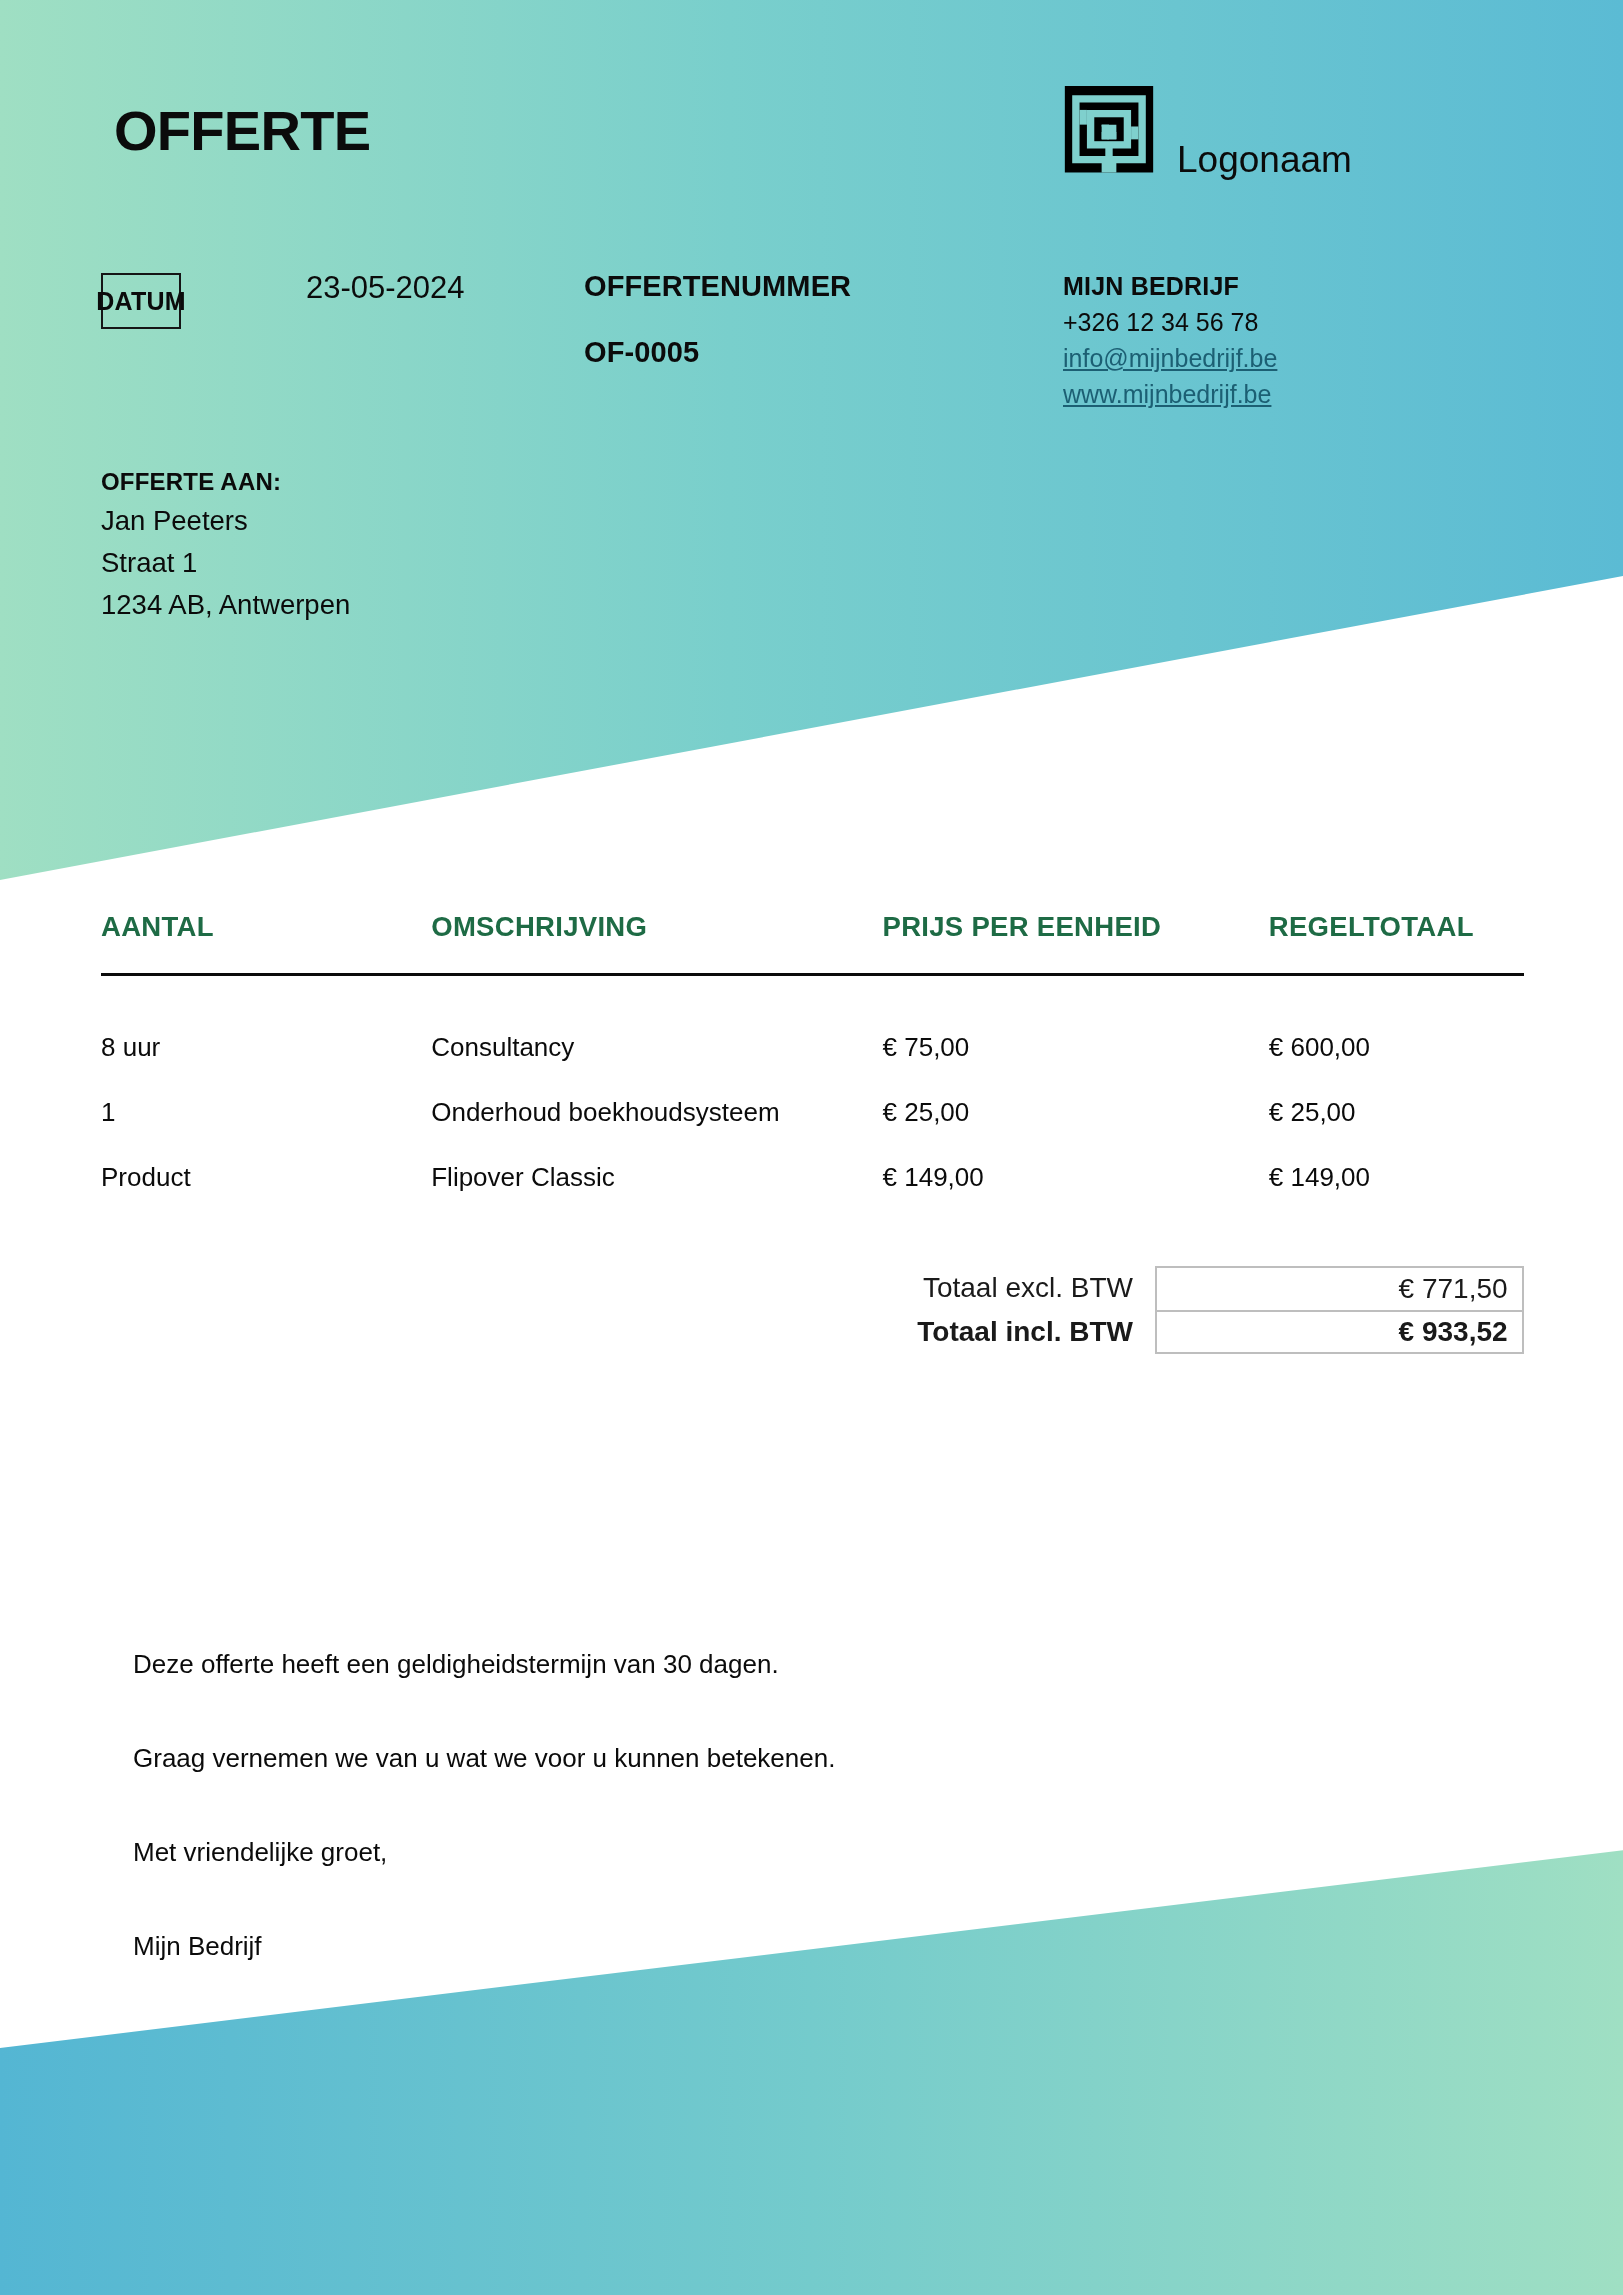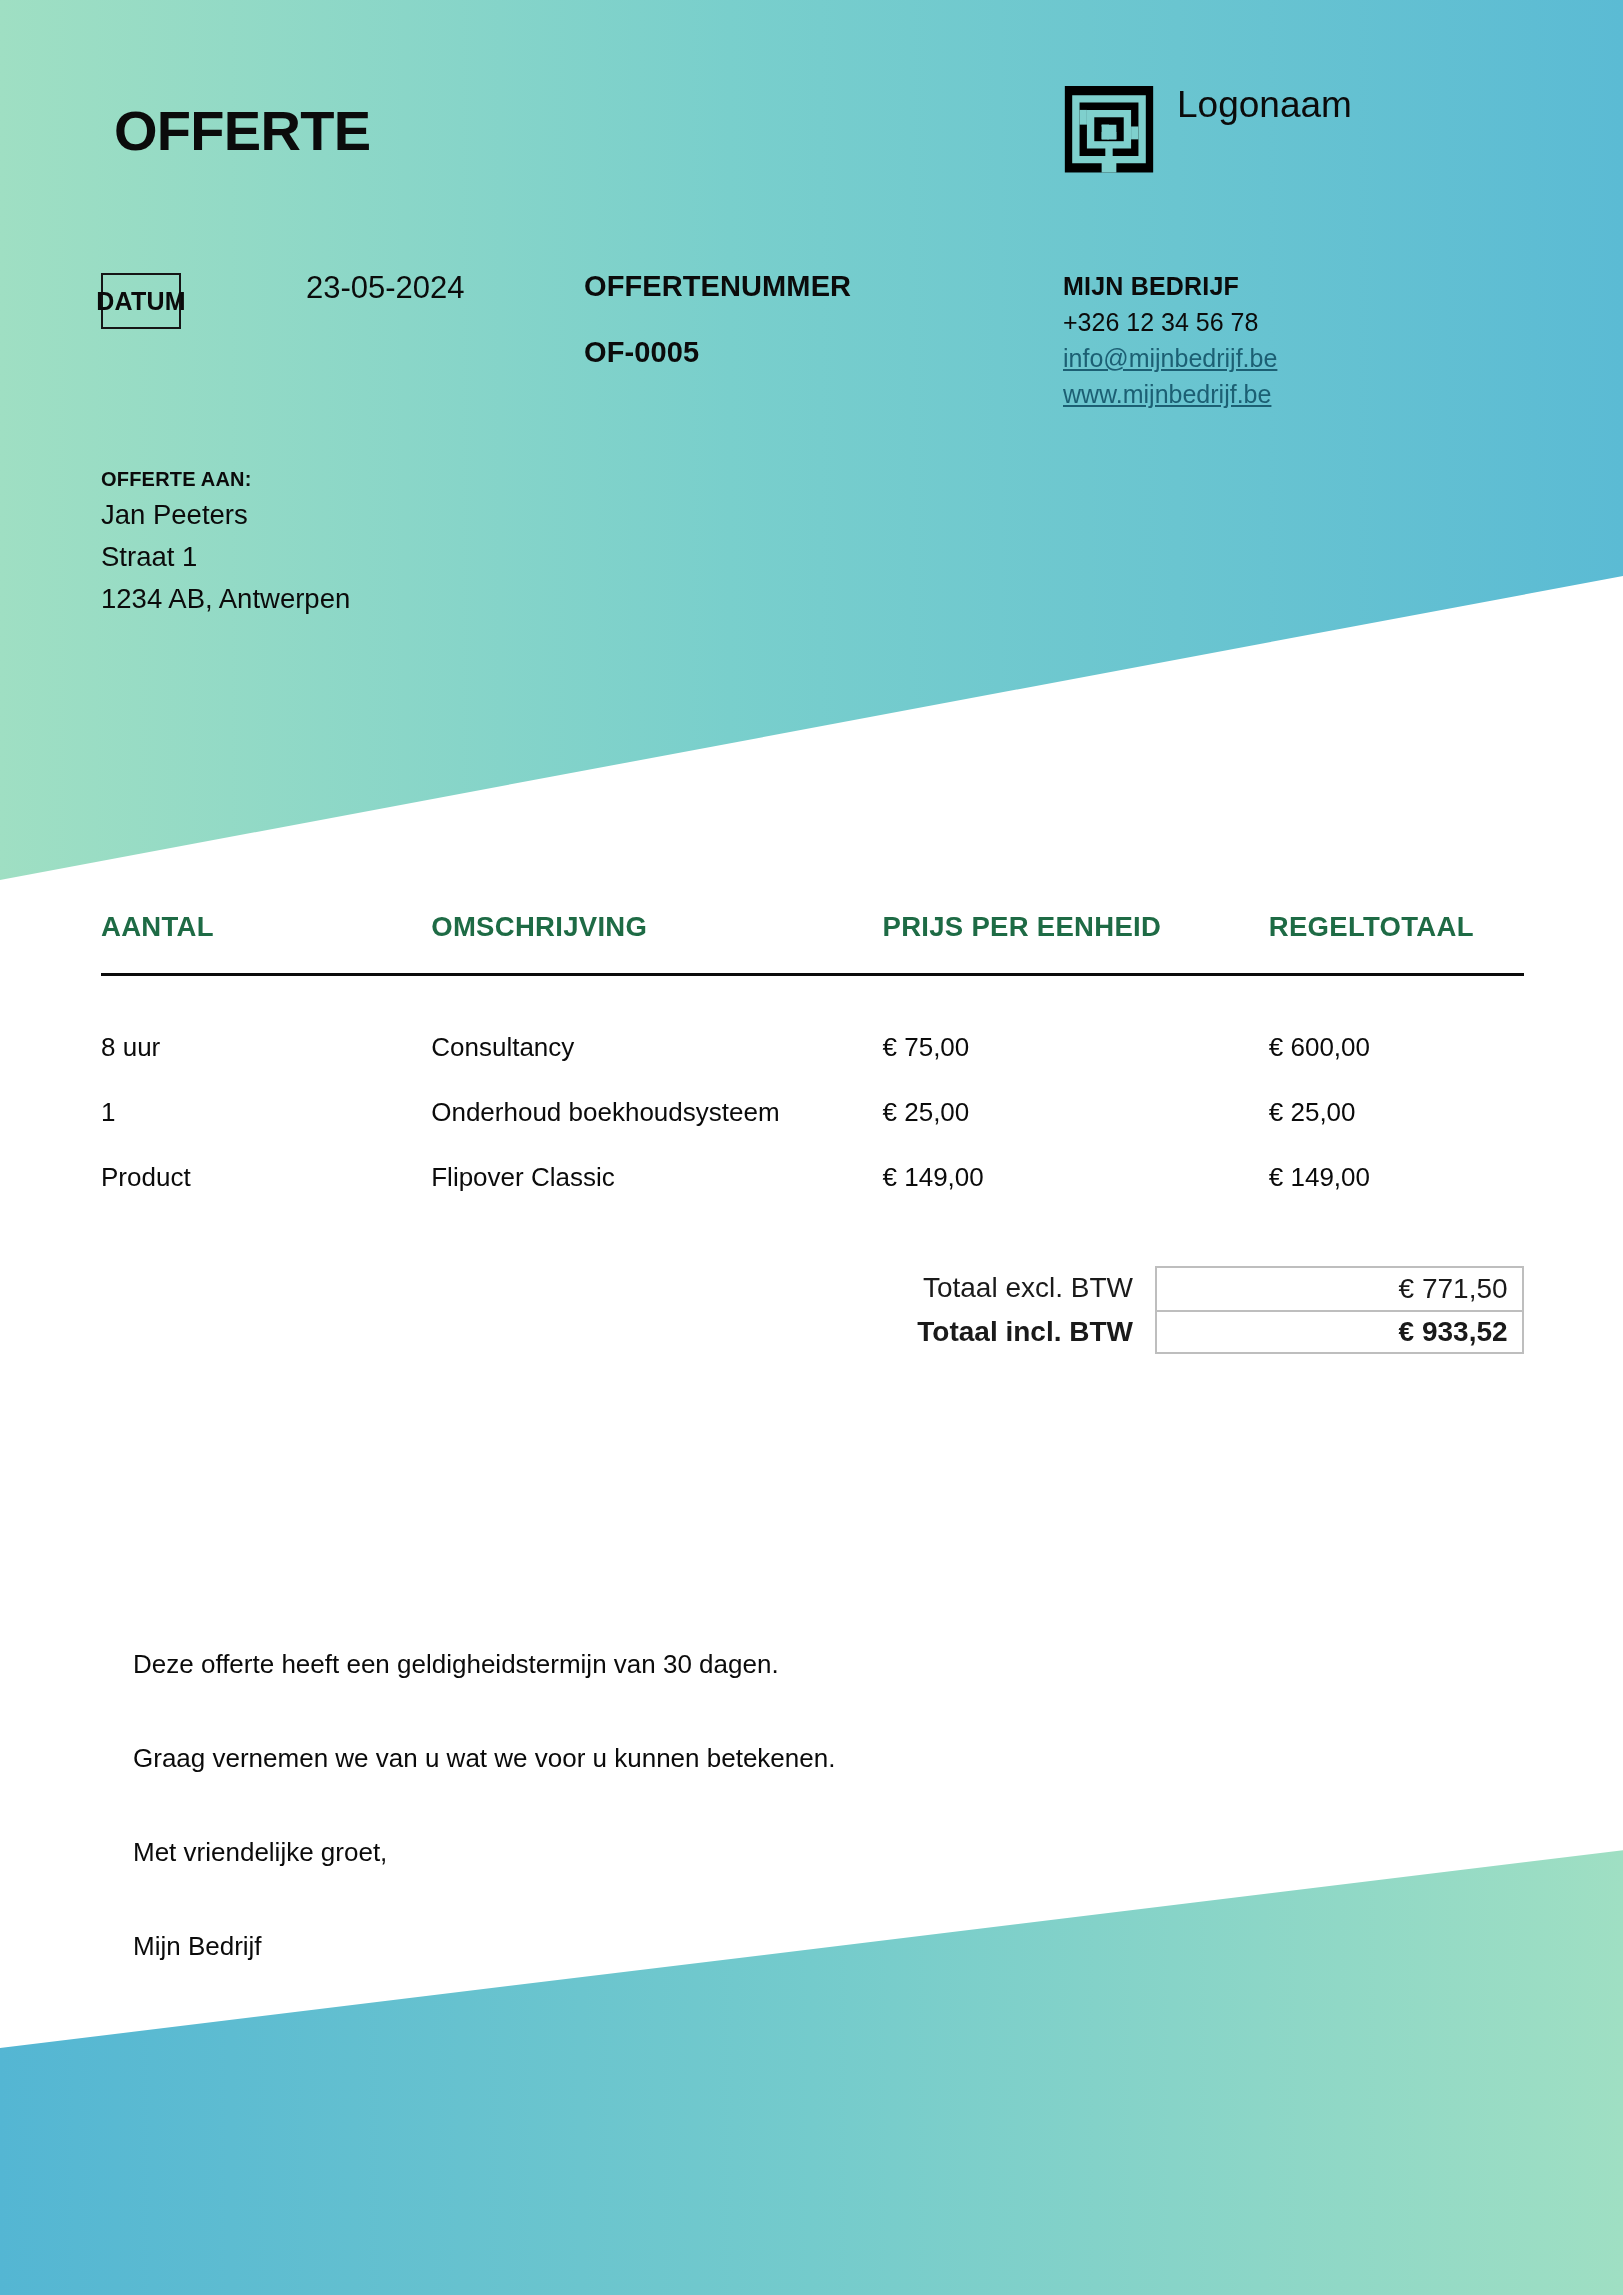--- a/index.html
+++ b/index.html
@@ -51,21 +51,21 @@
     letter-spacing: -0.7px;
     color: #0b0b0b;
     line-height: 1;
   }
 
   #brand {
     position: absolute;
     left: 1063px;
     top: 86px;
     display: flex;
-    align-items: flex-start;
+    align-items: flex-end;
     gap: 22px;
   }
   #brand-logo { width: 92px; height: 92px; display: block; }
   #brand-name {
     font-size: 37px;
     color: #0b0b0b;
     line-height: 1;
     white-space: nowrap;
   }
 
@@ -142,21 +142,21 @@
   }
 
   
   #billto-block {
     position: absolute;
     left: 101px;
     top: 464px;
     line-height: 1.52;
   }
   #billto-label {
-    font-size: 20px;
+    font-size: 24px;
     font-weight: bold;
     color: #0b0b0b;
     letter-spacing: 0.2px;
   }
   .billto-line {
     font-size: 27.5px;
     color: #0b0b0b;
   }
 
   

